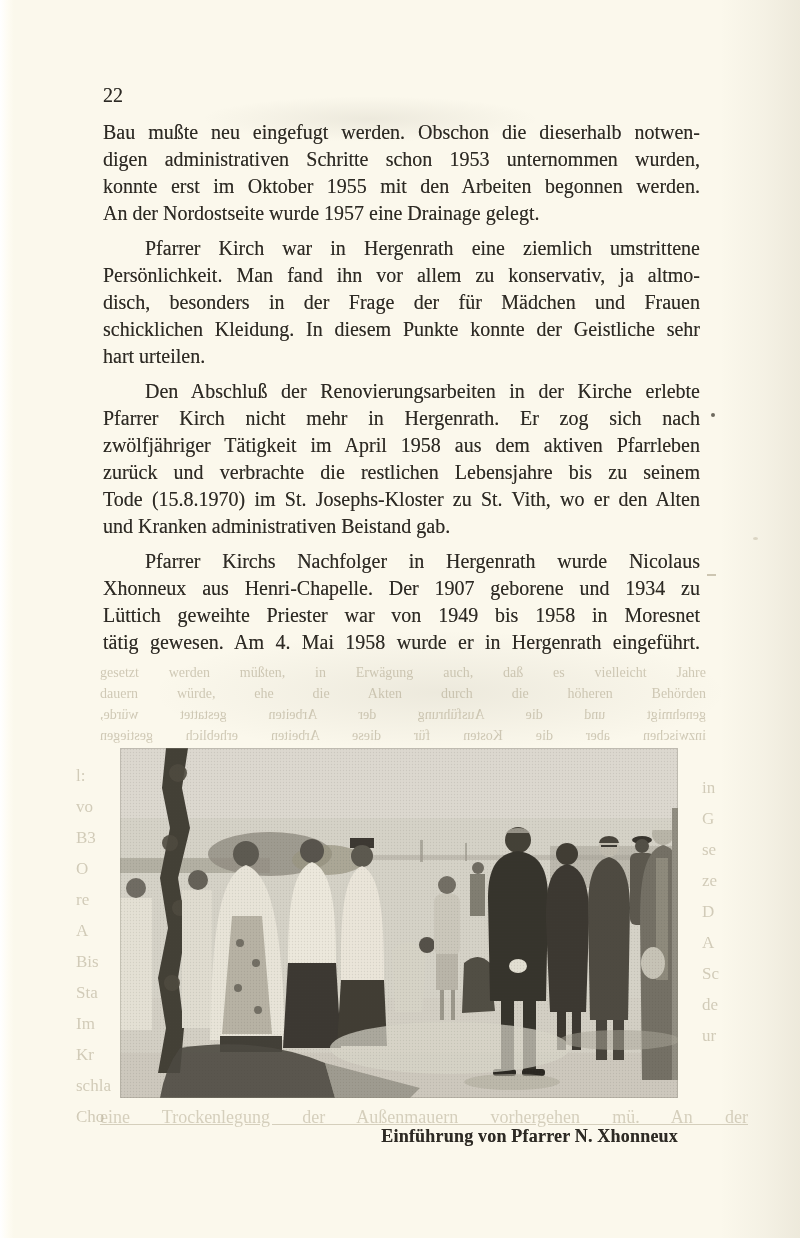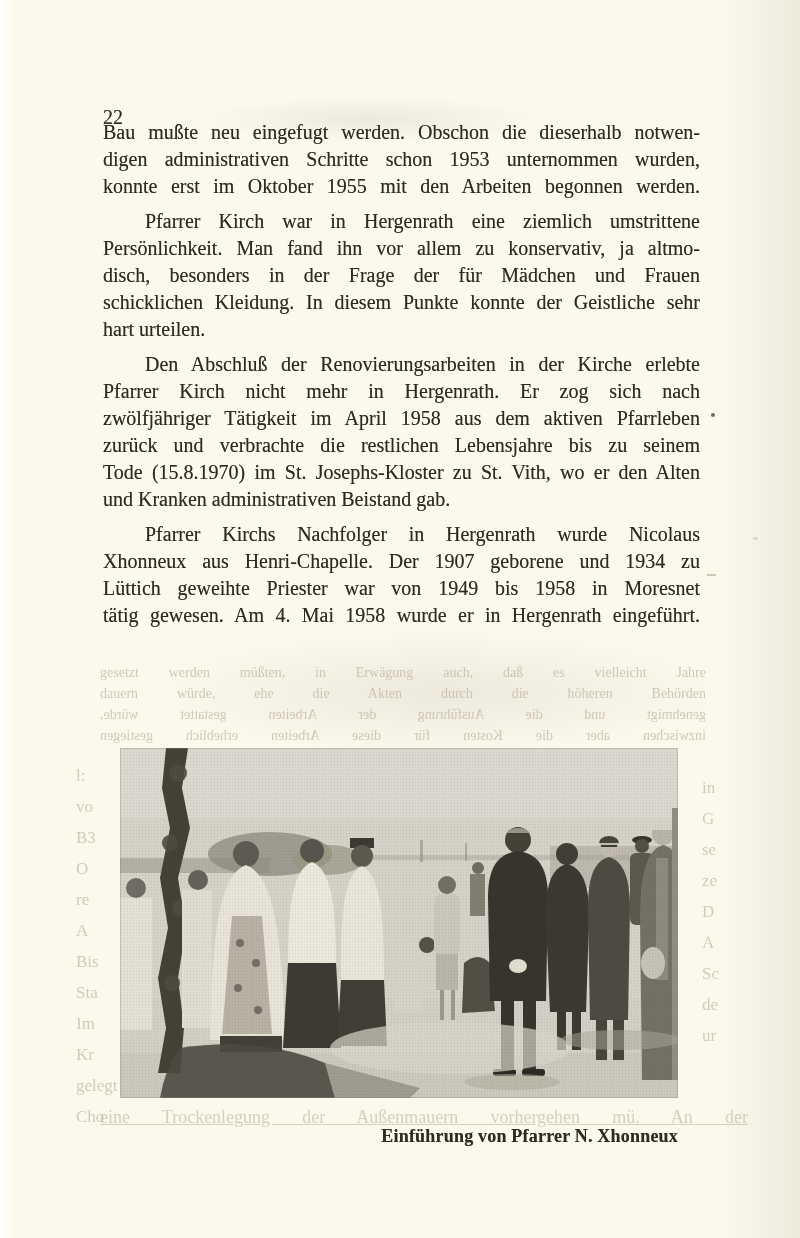--- a/index.html
+++ b/index.html
@@ -20,21 +20,21 @@
   .gutter{position:absolute;left:0;top:0;width:14px;height:100%;
     background:linear-gradient(90deg,#ffffff 0%,#fefcf3 55%,rgba(255,255,255,0) 100%);}
   .page::after{content:"";position:absolute;right:0;top:0;width:80px;height:100%;
     background:linear-gradient(90deg,rgba(255,255,255,0),rgba(125,113,84,.05) 55%,rgba(125,113,84,.11));
     pointer-events:none;}
   
   .wash{position:absolute;background:radial-gradient(ellipse at center,rgba(110,104,86,.10),rgba(110,104,86,0) 70%);
     pointer-events:none;}
 
   .page-number{position:absolute;left:103px;top:84px;font-size:20px;color:var(--ink);
-    text-shadow:0 0 .5px rgba(45,42,36,.5);margin-top:22px;}
+    text-shadow:0 0 .5px rgba(45,42,36,.5);}
 
   .text-block{position:absolute;left:103px;top:119px;width:597px;color:var(--ink);}
   .para{margin:0 0 8px 0;}
   .line{font-size:20px;line-height:27px;height:27px;text-align:justify;
     text-shadow:0 0 .5px rgba(45,42,36,.5);white-space:normal;}
   .jl{text-align-last:justify;}
   .last{text-align-last:left;}
   .ind{padding-left:42px;}
 
   
@@ -75,20 +75,21 @@
   <div class="wash" style="left:200px;top:96px;width:340px;height:46px;"></div>
   <div class="wash" style="left:150px;top:630px;width:580px;height:125px;"></div>
 
   <div class="page-number">22</div>
 
   <div class="text-block">
     <div class="para">
       <div class="line jl">Bau mußte neu eingefugt werden. Obschon die dieserhalb notwen-</div>
       <div class="line jl">digen administrativen Schritte schon 1953 unternommen wurden,</div>
       <div class="line jl">konnte erst im Oktober 1955 mit den Arbeiten begonnen werden.</div>
+      <div class="line last">An der Nordostseite wurde 1957 eine Drainage gelegt.</div>
     </div>
     <div class="para">
       <div class="line jl ind">Pfarrer Kirch war in Hergenrath eine ziemlich umstrittene</div>
       <div class="line jl">Persönlichkeit. Man fand ihn vor allem zu konservativ, ja altmo-</div>
       <div class="line jl">disch, besonders in der Frage der für Mädchen und Frauen</div>
       <div class="line jl">schicklichen Kleidung. In diesem Punkte konnte der Geistliche sehr</div>
       <div class="line last">hart urteilen.</div>
     </div>
     <div class="para">
       <div class="line jl ind">Den Abschluß der Renovierungsarbeiten in der Kirche erlebte</div>
@@ -117,21 +118,21 @@
     <span>l:</span>
     <span>vo</span>
     <span>B3</span>
     <span>O</span>
     <span>re</span>
     <span>A</span>
     <span>Bis</span>
     <span>Sta</span>
     <span>Im</span>
     <span>Kr</span>
-    <span>gelegt</span>
+    <span>schla</span>
     <span>Cho</span>
   </div>
 
   <div class="frag-col frag-right">
     <span>in</span>
     <span>G</span>
     <span>se</span>
     <span>ze</span>
     <span>D</span>
     <span>A</span>

